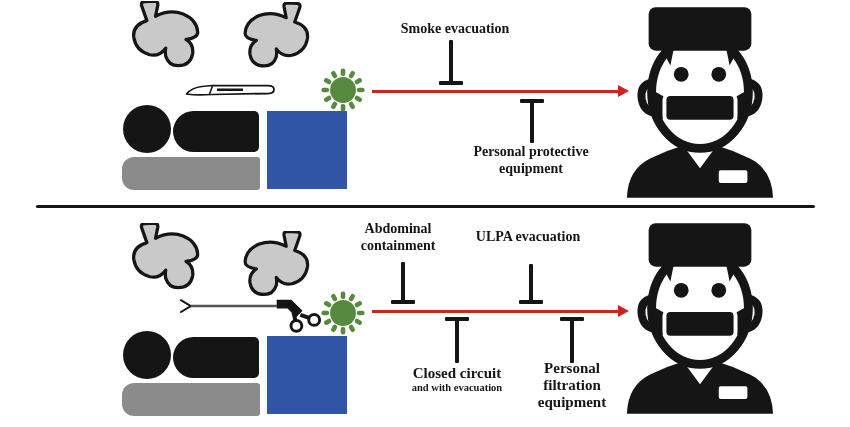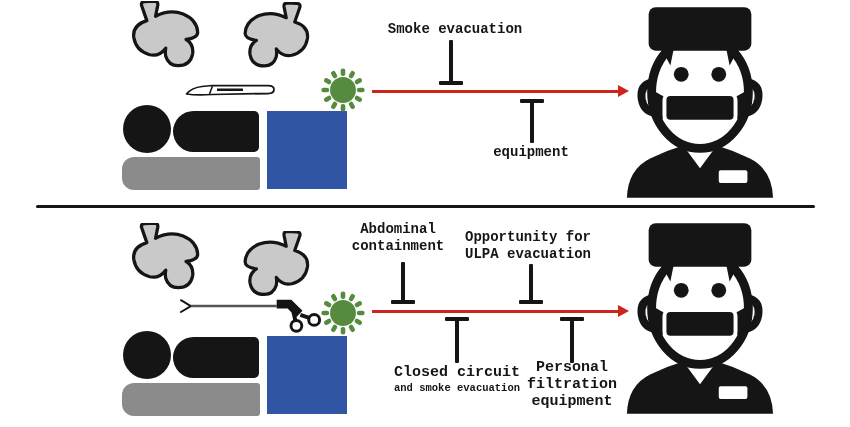--- a/index.html
+++ b/index.html
@@ -6,21 +6,21 @@
     --arrow-red:#cd241b;
     --virus-green:#568a3e;
     --drape-blue:#2f55a4;
     --table-gray:#8b8b8b;
     --organ-gray:#c9c9c9;
     --ink:#151515;
   }
   html,body{margin:0;padding:0;background:#ffffff;}
   .canvas{
     position:relative;width:850px;height:427px;background:#ffffff;
-    overflow:hidden;font-family:Liberation Mono, monospace;
+    overflow:hidden;font-family:Liberation Serif, serif;
   }
   .abs{position:absolute;}
   .panel{position:absolute;inset:0;}
   
   .p-head{width:48px;height:48px;border-radius:50%;background:var(--ink);}
   .p-torso{width:86px;height:41px;background:var(--ink);border-radius:21px 5px 5px 21px;}
   .p-legs{width:138px;height:33px;background:var(--table-gray);border-radius:12px 3px 3px 12px;}
   .drape{width:80px;height:78px;background:var(--drape-blue);}
   
   .divider{left:36px;top:205px;width:779px;height:3px;background:var(--ink);border-radius:2px;}
@@ -90,20 +90,21 @@
 
     <div class="abs lbl" style="left:455px;top:21px">
       <div>Smoke evacuation</div>
     </div>
     <div class="abs stem" style="left:449px;top:40px;height:44px"></div>
     <div class="abs cap" style="left:439px;top:81px;width:24px"></div>
 
     <div class="abs cap" style="left:520px;top:99px;width:24px"></div>
     <div class="abs stem" style="left:530px;top:99px;height:44px"></div>
     <div class="abs lbl" style="left:531px;top:144px">
+      <div>Personal protective</div>
       <div>equipment</div>
     </div>
 
     <svg class="abs" style="left:621px;top:5px" width="158" height="193" viewBox="0 0 160 195">
       <path d="M31,78 Q19,81 21,95 Q23,107 34,109" fill="#fff" stroke="var(--ink)" stroke-width="8" stroke-linecap="round"></path>
       <path d="M129,78 Q141,81 139,95 Q137,107 126,109" fill="#fff" stroke="var(--ink)" stroke-width="8" stroke-linecap="round"></path>
       <ellipse cx="80" cy="88" rx="49" ry="57" fill="#ffffff" stroke="var(--ink)" stroke-width="9"></ellipse>
       <rect x="28" y="2" width="104" height="44" rx="7" fill="var(--ink)"></rect>
       <path d="M42,46 h11 l-3,15 z" fill="var(--ink)"></path>
       <path d="M118,46 h-11 l3,15 z" fill="var(--ink)"></path>
@@ -168,31 +169,30 @@
     </div>
 
     <div class="abs lbl" style="left:398px;top:221px">
       <div>Abdominal</div>
       <div>containment</div>
     </div>
     <div class="abs stem" style="left:401px;top:262px;height:41px"></div>
     <div class="abs cap" style="left:391px;top:300px;width:24px"></div>
 
     <div class="abs lbl" style="left:528px;top:229px">
-      <div>Opportunity for</div>
       <div>ULPA evacuation</div>
     </div>
     <div class="abs stem" style="left:529px;top:264px;height:39px"></div>
     <div class="abs cap" style="left:519px;top:300px;width:24px"></div>
 
     <div class="abs cap" style="left:445px;top:317px;width:24px"></div>
     <div class="abs stem" style="left:455px;top:317px;height:46px"></div>
     <div class="abs lbl lbl-lg" style="left:457px;top:365px">
       <div>Closed circuit</div>
-      <div class="sub">and smoke evacuation</div>
+      <div class="sub">and with evacuation</div>
     </div>
 
     <div class="abs cap" style="left:560px;top:317px;width:24px"></div>
     <div class="abs stem" style="left:570px;top:317px;height:46px"></div>
     <div class="abs lbl lbl-lg" style="left:572px;top:360px">
       <div>Personal</div>
       <div>filtration</div>
       <div>equipment</div>
     </div>
 

